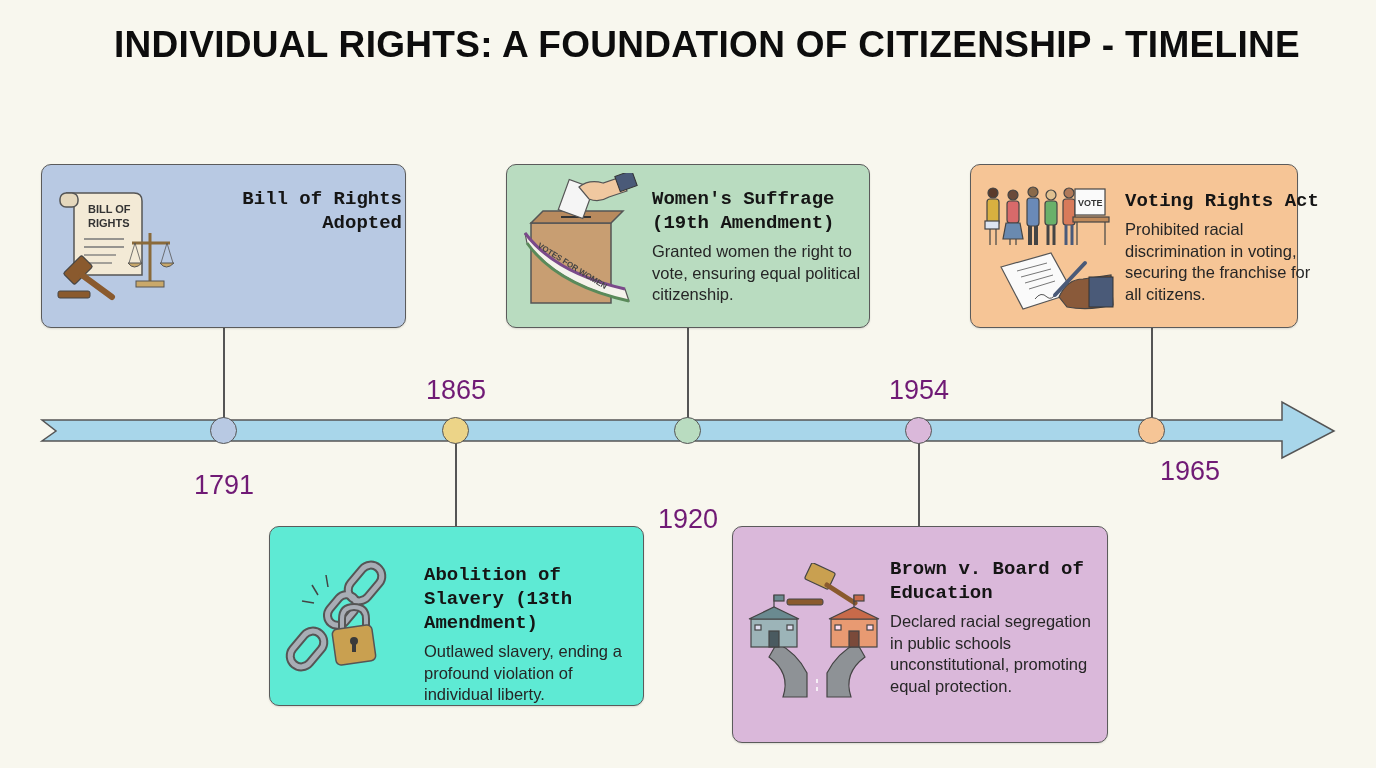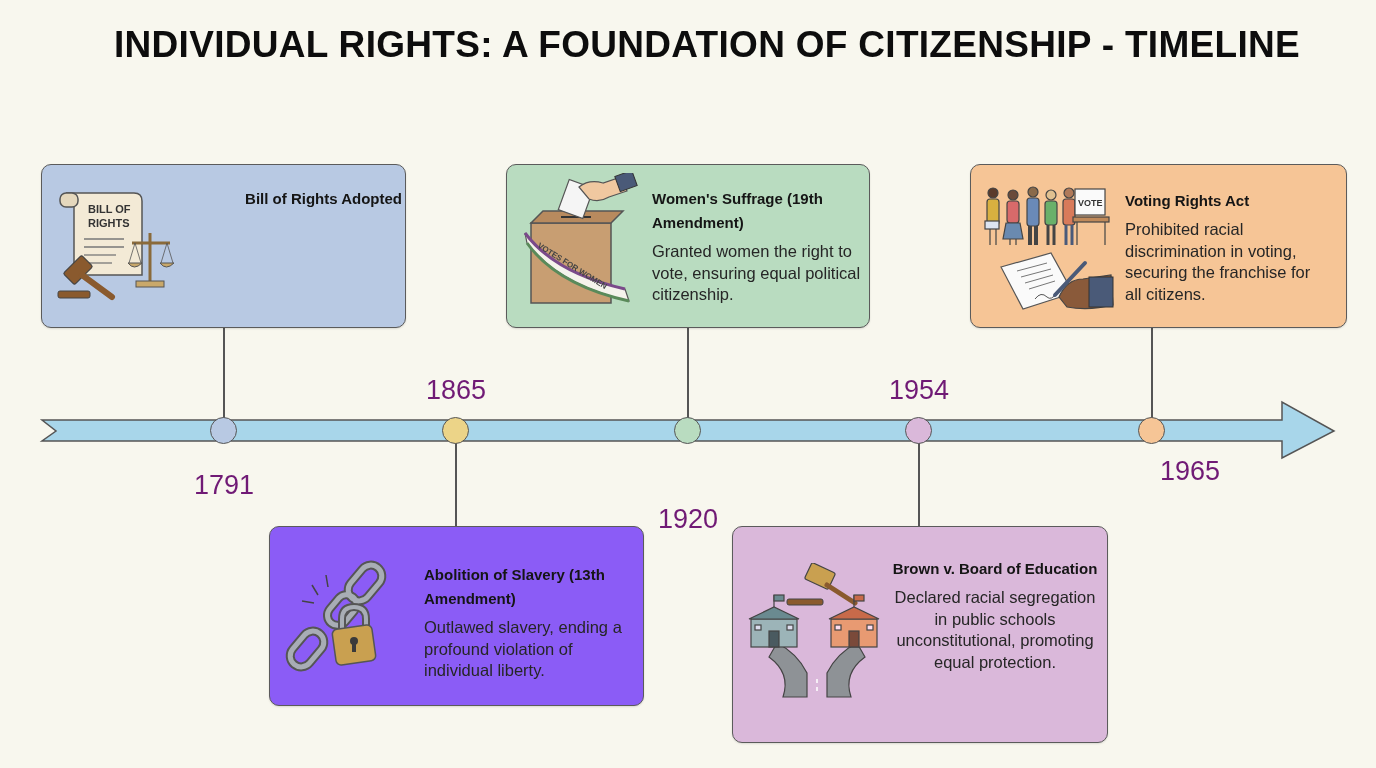--- a/index.html
+++ b/index.html
@@ -14,21 +14,21 @@
     font-size:37px; font-weight:700; letter-spacing:0.3px; color:#0d0d0d;
     font-family:"Liberation Sans", sans-serif;
     padding-left:19px;
   }
   .card {
     position:absolute; border:1.5px solid #5b5b5b; border-radius:10px;
     box-sizing:border-box; box-shadow:0 1px 2px rgba(0,0,0,0.12);
   }
   .card .icon { position:absolute; }
   .card .text { position:absolute; }
-  .card h3 { margin:0 0 6px 0; font-size:15px; font-weight:700; line-height:24px; color:#151515; }
+  .card h3 { margin:0 0 6px 0; font-size:19px; font-weight:700; line-height:24px; color:#151515;font-family:Liberation Mono, monospace; }
   .card p { margin:0; font-size:16.5px; line-height:21.5px; color:#262626; }
   .stem { position:absolute; width:1.5px; background:#555; }
   .year { position:absolute; font-size:27px; color:#701a75; width:100px; text-align:center; }
   .node { position:absolute; width:27px; height:27px; border-radius:50%; border:1.5px solid #555; box-sizing:border-box; }
 </style>
 </head>
 <body>
 
 <div class="title">INDIVIDUAL RIGHTS: A FOUNDATION OF CITIZENSHIP - TIMELINE</div>
 
@@ -94,21 +94,21 @@
     <path d="M4 60 q30 40 100 56" fill="none" stroke="#7a4a8a" stroke-width="3"></path>
     <path d="M6 70 q30 42 102 58" fill="none" stroke="#5a8a5a" stroke-width="3"></path>
     <text x="0" y="0" font-size="8" font-weight="700" fill="#444" font-family="Liberation Sans, sans-serif" transform="translate(16 74) rotate(32)">VOTES FOR WOMEN</text>
   </svg>
   <div class="text" style="left:145px;top:22px;width:215px;">
     <h3>Women's Suffrage (19th Amendment)</h3>
     <p>Granted women the right to vote, ensuring equal political citizenship.</p>
   </div>
 </div>
 
-<div class="card" style="left:970px;top:164px;width:377px;height:164px;background:#f6c596;">
+<div class="card" style="left:970px;top:164px;width:328px;height:164px;background:#f6c596;">
   <svg class="icon" style="left:10px;top:20px" width="135" height="130" viewBox="0 0 135 130">
     <g stroke="#444" stroke-width="1.2">
       <circle cx="12" cy="8" r="5" fill="#5a3a2a"></circle>
         <rect x="6" y="14" width="12" height="26" rx="3" fill="#d8b040"></rect>
         <line x1="9" y1="40" x2="9" y2="60"></line>
         <line x1="15" y1="40" x2="15" y2="60"></line>
       <circle cx="32" cy="10" r="5" fill="#6a4a3a"></circle>
         <rect x="26" y="16" width="12" height="22" rx="3" fill="#d86a6a"></rect>
         <path d="M25 38 h14 l3 16 h-20 z" fill="#6a8ab0"></path>
         <line x1="29" y1="54" x2="29" y2="60"></line>
@@ -141,21 +141,21 @@
     <path d="M78 112 q8 -18 24 -18 l28 -4 l2 30 q-24 6 -46 2 z" fill="#8a5a3a" stroke="#444" stroke-width="1.2"></path>
     <rect x="108" y="92" width="24" height="30" fill="#4a5a78" stroke="#333"></rect>
     <line x1="74" y1="110" x2="104" y2="78" stroke="#4a5a78" stroke-width="4" stroke-linecap="round"></line>
   </svg>
   <div class="text" style="left:154px;top:24px;width:205px;">
     <h3>Voting Rights Act</h3>
     <p>Prohibited racial discrimination in voting, securing the franchise for all citizens.</p>
   </div>
 </div>
 
-<div class="card" style="left:269px;top:526px;width:375px;height:180px;background:#8b5cf6;">
+<div class="card" style="left:269px;top:526px;width:375px;height:180px;background:#5eead4;">
   <svg class="icon" style="left:14px;top:30px" width="130" height="125" viewBox="0 0 130 125">
     <g fill="none" stroke="#555" stroke-width="9" stroke-linecap="round">
       <rect x="70" y="6" width="22" height="40" rx="11" transform="rotate(40 81 26)"></rect>
       <rect x="48" y="36" width="20" height="34" rx="10" transform="rotate(40 58 53)"></rect>
       <rect x="12" y="72" width="22" height="40" rx="11" transform="rotate(40 23 92)"></rect>
     </g>
     <g fill="none" stroke="#a8adb5" stroke-width="5" stroke-linecap="round">
       <rect x="70" y="6" width="22" height="40" rx="11" transform="rotate(40 81 26)"></rect>
       <rect x="48" y="36" width="20" height="34" rx="10" transform="rotate(40 58 53)"></rect>
       <rect x="12" y="72" width="22" height="40" rx="11" transform="rotate(40 23 92)"></rect>
@@ -168,21 +168,21 @@
     <line x1="28" y1="28" x2="34" y2="38" stroke="#444" stroke-width="1.5"></line>
     <line x1="42" y1="18" x2="44" y2="30" stroke="#444" stroke-width="1.5"></line>
     <line x1="18" y1="44" x2="30" y2="46" stroke="#444" stroke-width="1.5"></line>
   </svg>
   <div class="text" style="left:154px;top:36px;width:215px;">
     <h3>Abolition of Slavery (13th Amendment)</h3>
     <p>Outlawed slavery, ending a profound violation of individual liberty.</p>
   </div>
 </div>
 
-<div class="card" style="left:732px;top:526px;width:376px;height:217px;background:#dab8da;text-align:center;">
+<div class="card" style="left:732px;top:526px;width:376px;height:217px;background:#dab8da;">
   <svg class="icon" style="left:14px;top:36px" width="140" height="140" viewBox="0 0 140 140">
     <rect x="60" y="4" width="26" height="18" rx="2" transform="rotate(25 73 13)" fill="#c9a050" stroke="#444" stroke-width="1.2"></rect>
     <line x1="80" y1="22" x2="108" y2="40" stroke="#8a5a2e" stroke-width="5" stroke-linecap="round"></line>
     <rect x="40" y="36" width="36" height="6" rx="2" fill="#8a5a2e" stroke="#444" stroke-width="1"></rect>
     <path d="M30 80 q20 10 30 30 l0 24 h-24 q8 -24 -14 -40 z" fill="#8e9296" stroke="#444" stroke-width="1.2"></path>
     <path d="M110 80 q-20 10 -30 30 l0 24 h24 q-8 -24 14 -40 z" fill="#8e9296" stroke="#444" stroke-width="1.2"></path>
     <g stroke="#444" stroke-width="1.2">
       <rect x="4" y="56" width="46" height="28" fill="#9cb4b8"></rect>
       <polygon points="2,56 27,44 52,56" fill="#6a8a90"></polygon>
       <rect x="22" y="68" width="10" height="16" fill="#4a5a60"></rect>

